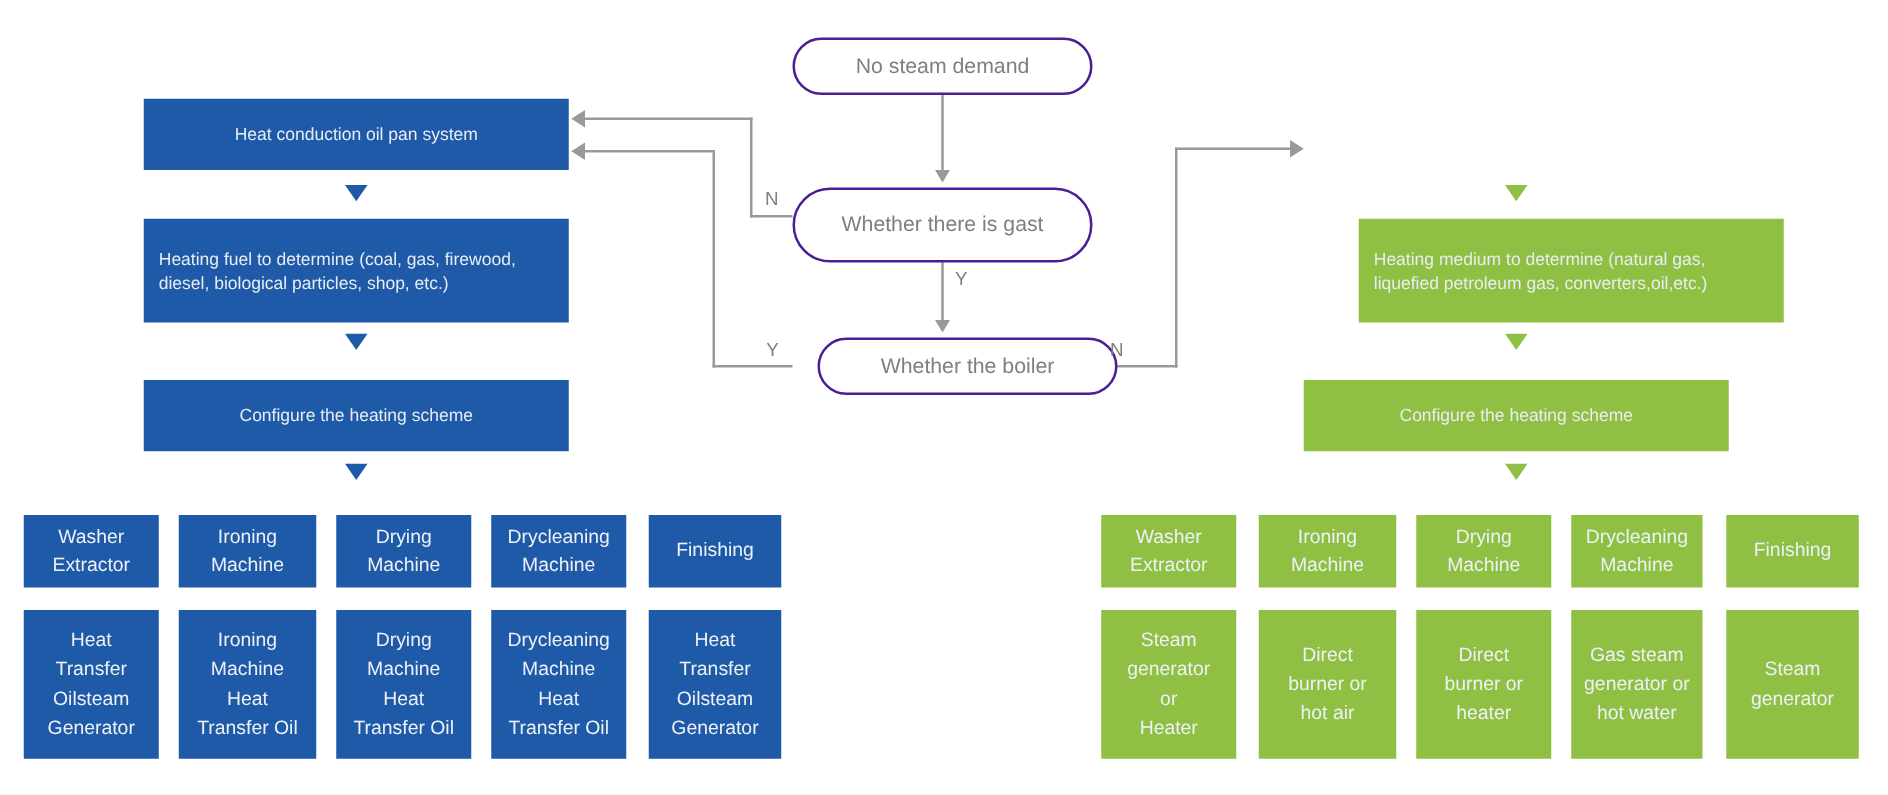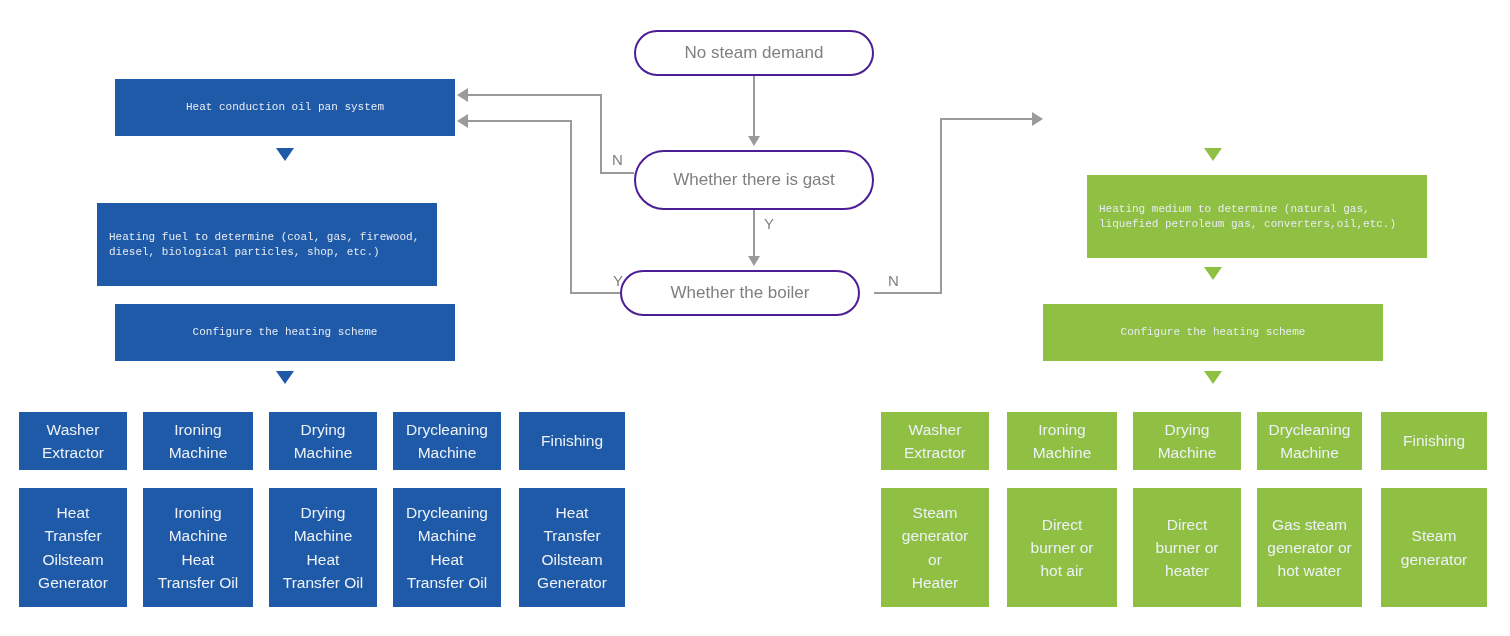--- a/index.html
+++ b/index.html
@@ -31,24 +31,23 @@
     justify-content: center;
     text-align: center;
     line-height: 1.1;
     z-index: 5;
   }
   
   .box {
     position: absolute;
     box-sizing: border-box;
     color: #e9ecf2;
-    font-size: 11px;
+    font-size: 14px;
     line-height: 1.35;
     z-index: 3;
-    font-family: Liberation Mono, monospace;
   }
   .box.blue  { background: #1e5aa8; }
   .box.green { background: #8fc044; }
 
   .box.center {
     display: flex;
     align-items: center;
     justify-content: center;
     text-align: center;
   }
@@ -143,21 +142,21 @@
   <div class="ahead down" style="left:748px; top:136px;"></div>
 
   <div class="stadium" style="left:634px; top:150px; width:240px; height:60px;">
     <span>Whether there is gast</span>
   </div>
 
   <div class="linev" style="left:753px; top:196px; height:60px;"></div>
   <div class="ahead down" style="left:748px; top:256px;"></div>
   <div class="blabel" style="left:764px; top:215px;">Y</div>
 
-  <div class="stadium" style="left:620px; top:270px; width:240px; height:46px;">
+  <div class="stadium" style="left:654px; top:270px; width:240px; height:46px;">
     <span>Whether the boiler</span>
   </div>
 
   <div class="lineh" style="left:600px; top:172px; width:34px;"></div>
   <div class="linev" style="left:600px; top:94px; height:80px;"></div>
   <div class="lineh" style="left:468px; top:94px; width:134px;"></div>
   <div class="ahead left" style="left:457px; top:88px;"></div>
   <div class="blabel" style="left:612px; top:151px;">N</div>
 
   <div class="lineh" style="left:570px; top:292px; width:64px;"></div>
@@ -171,21 +170,21 @@
   <div class="lineh" style="left:940px; top:118px; width:92px;"></div>
   <div class="ahead right" style="left:1032px; top:112px;"></div>
   <div class="blabel" style="left:888px; top:272px;">N</div>
 
   <div class="box blue center" style="left:115px; top:79px; width:340px; height:57px;">
     <span>Heat conduction oil pan system</span>
   </div>
 
   <div class="tri blue" style="left:276px; top:148px;"></div>
 
-  <div class="box blue leftpad" style="left:97px; top:175px; width:340px; height:83px;margin-top:28px;">
+  <div class="box blue leftpad" style="left:115px; top:175px; width:340px; height:83px;">
     <span>Heating fuel to determine (coal, gas, firewood, diesel, biological particles, shop, etc.)</span>
   </div>
 
   <div class="tri blue" style="left:276px; top:267px;"></div>
 
   <div class="box blue center" style="left:115px; top:304px; width:340px; height:57px;">
     <span>Configure the heating scheme</span>
   </div>
 
   <div class="tri blue" style="left:276px; top:371px;"></div>

